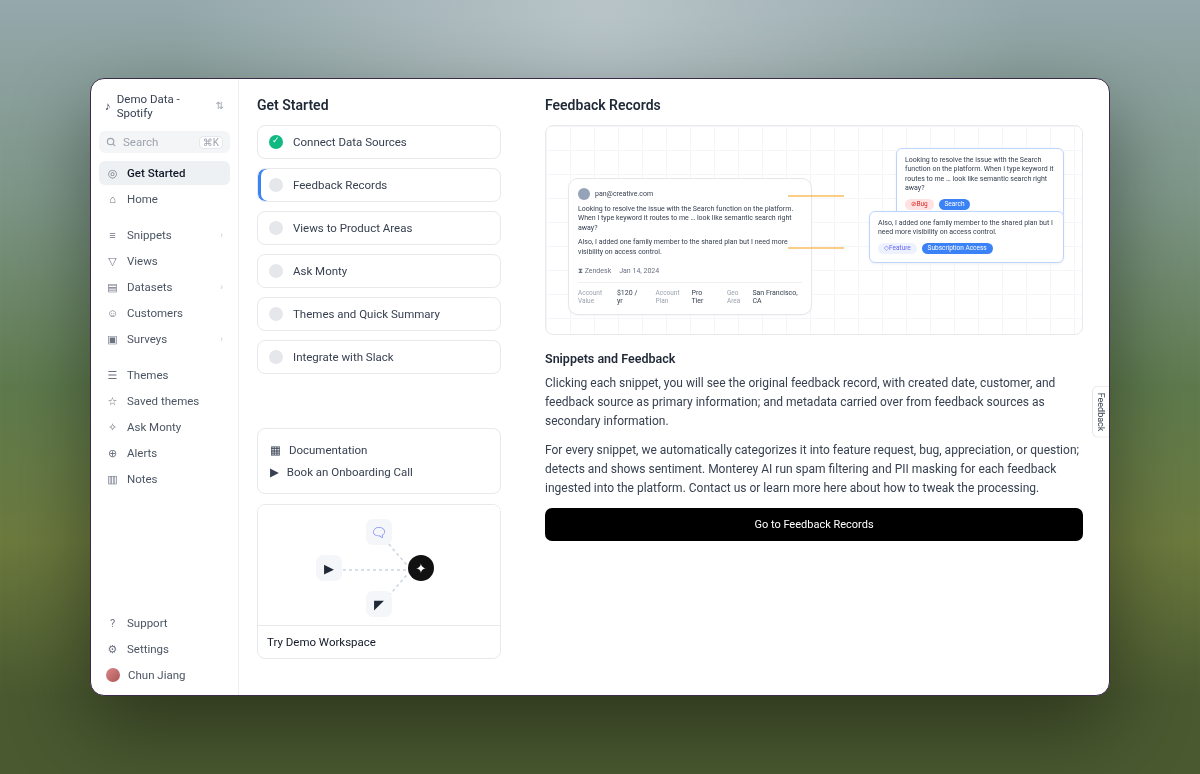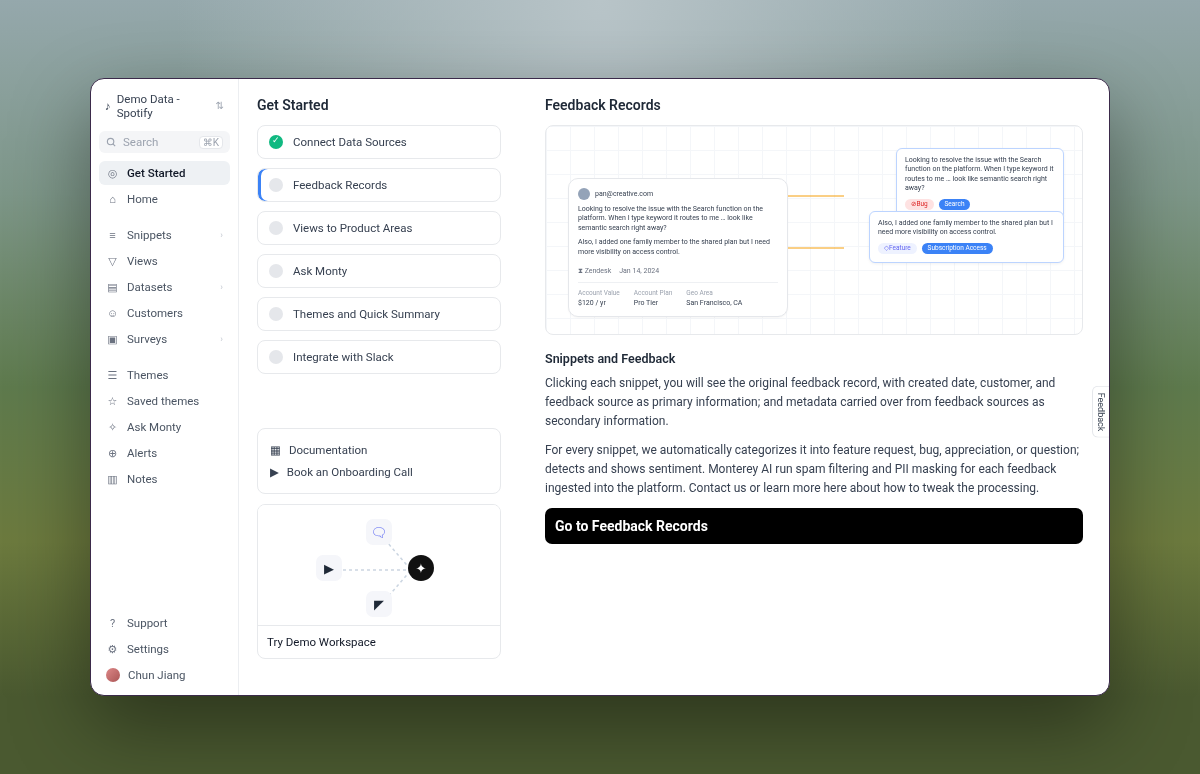--- a/index.html
+++ b/index.html
@@ -34,37 +34,37 @@
   .aux-card2{border:1px solid #e7e9ec;border-radius:8px;margin-top:10px;overflow:hidden}
   .int-canvas{height:120px;position:relative;background:#fff}
   .int-ico{position:absolute;width:26px;height:26px;border-radius:7px;display:flex;align-items:center;justify-content:center;font-size:13px;background:#f5f6fa}
   .try-btn{border-top:1px solid #e7e9ec;text-align:left;padding:9px;font-size:11.5px;cursor:pointer;color:#111827}
   .col-right{flex:1;padding:18px 26px 14px 26px;display:flex;flex-direction:column;overflow:hidden}
   .col-right h2{font-size:14px;font-weight:600;margin-bottom:12px}
   .illus{border:1px solid #e7e9ec;border-radius:8px;height:210px;background:
     linear-gradient(#f4f6f9 1px,transparent 1px) 0 0/24px 24px,
     linear-gradient(90deg,#f4f6f9 1px,transparent 1px) 0 0/24px 24px,#fff;
     position:relative;overflow:hidden}
-  .fb-card{position:absolute;left:22px;top:52px;width:220px;background:#fff;border:1px solid #e5e7eb;border-radius:10px;padding:9px;font-size:7px;color:#374151;box-shadow:0 1px 2px rgba(0,0,0,0.04)}
+  .fb-card{position:absolute;left:22px;top:52px;width:244px;background:#fff;border:1px solid #e5e7eb;border-radius:10px;padding:9px;font-size:7px;color:#374151;box-shadow:0 1px 2px rgba(0,0,0,0.04)}
   .fb-card .hdr{display:flex;align-items:center;gap:5px;margin-bottom:5px}
   .fb-card .av{width:12px;height:12px;border-radius:50%;background:#94a3b8}
   .fb-meta{display:flex;gap:8px;margin-top:10px;color:#6b7280}
   .fb-meta2{display:flex;gap:14px;margin-top:7px;padding-top:6px;border-top:1px solid #eef0f3}
-  .fb-col{display:flex;flex-direction:column;gap:2px}
+  .fb-col{display:flex;gap:2px}
   .fb-col .lbl{color:#9ca3af;font-size:6.5px}
   .snip{position:absolute;background:#fff;border:1px solid #bcd4ff;border-radius:6px;padding:7px 8px 8px 8px;font-size:7px;color:#374151;box-shadow:0 1px 3px rgba(0,0,0,0.06)}
   .chip{display:inline-flex;align-items:center;border-radius:9px;padding:1.5px 6px;font-size:6.5px;margin-top:5px}
   .chip.bug{background:#fee2e2;color:#dc2626}
   .chip.srch{background:#3b82f6;color:#fff;margin-left:3px}
   .chip.feat{background:#eef2ff;color:#6366f1}
   .chip.sub{background:#3b82f6;color:#fff;margin-left:3px}
   .content-scroll{flex:1;overflow:hidden}
   .h3{font-size:12.5px;font-weight:600;margin:16px 0 8px}
   .para{font-size:12px;line-height:1.58;color:#374151;margin-bottom:10px}
-  .cta{background:#000;color:#fff;padding:10px;border-radius:7px;font-size:14px;font-weight:700;cursor:pointer;margin-top:8px}
+  .cta{background:#000;color:#fff;text-align:center;padding:10px;border-radius:7px;font-size:11px;font-weight:400;cursor:pointer;margin-top:8px}
   .feedback-tab{position:absolute;right:0;top:54%;transform:translateY(-50%) rotate(0);background:#fff;border:1px solid #e5e7eb;border-right:0;border-radius:6px 0 0 6px;padding:6px 3px;font-size:9px;writing-mode:vertical-rl;cursor:pointer;color:#374151}
   svg{display:block}
 </style>
 </head>
 <body>
 <div class="bg"></div>
 
 <div class="app">
 
   <div class="sidebar">

